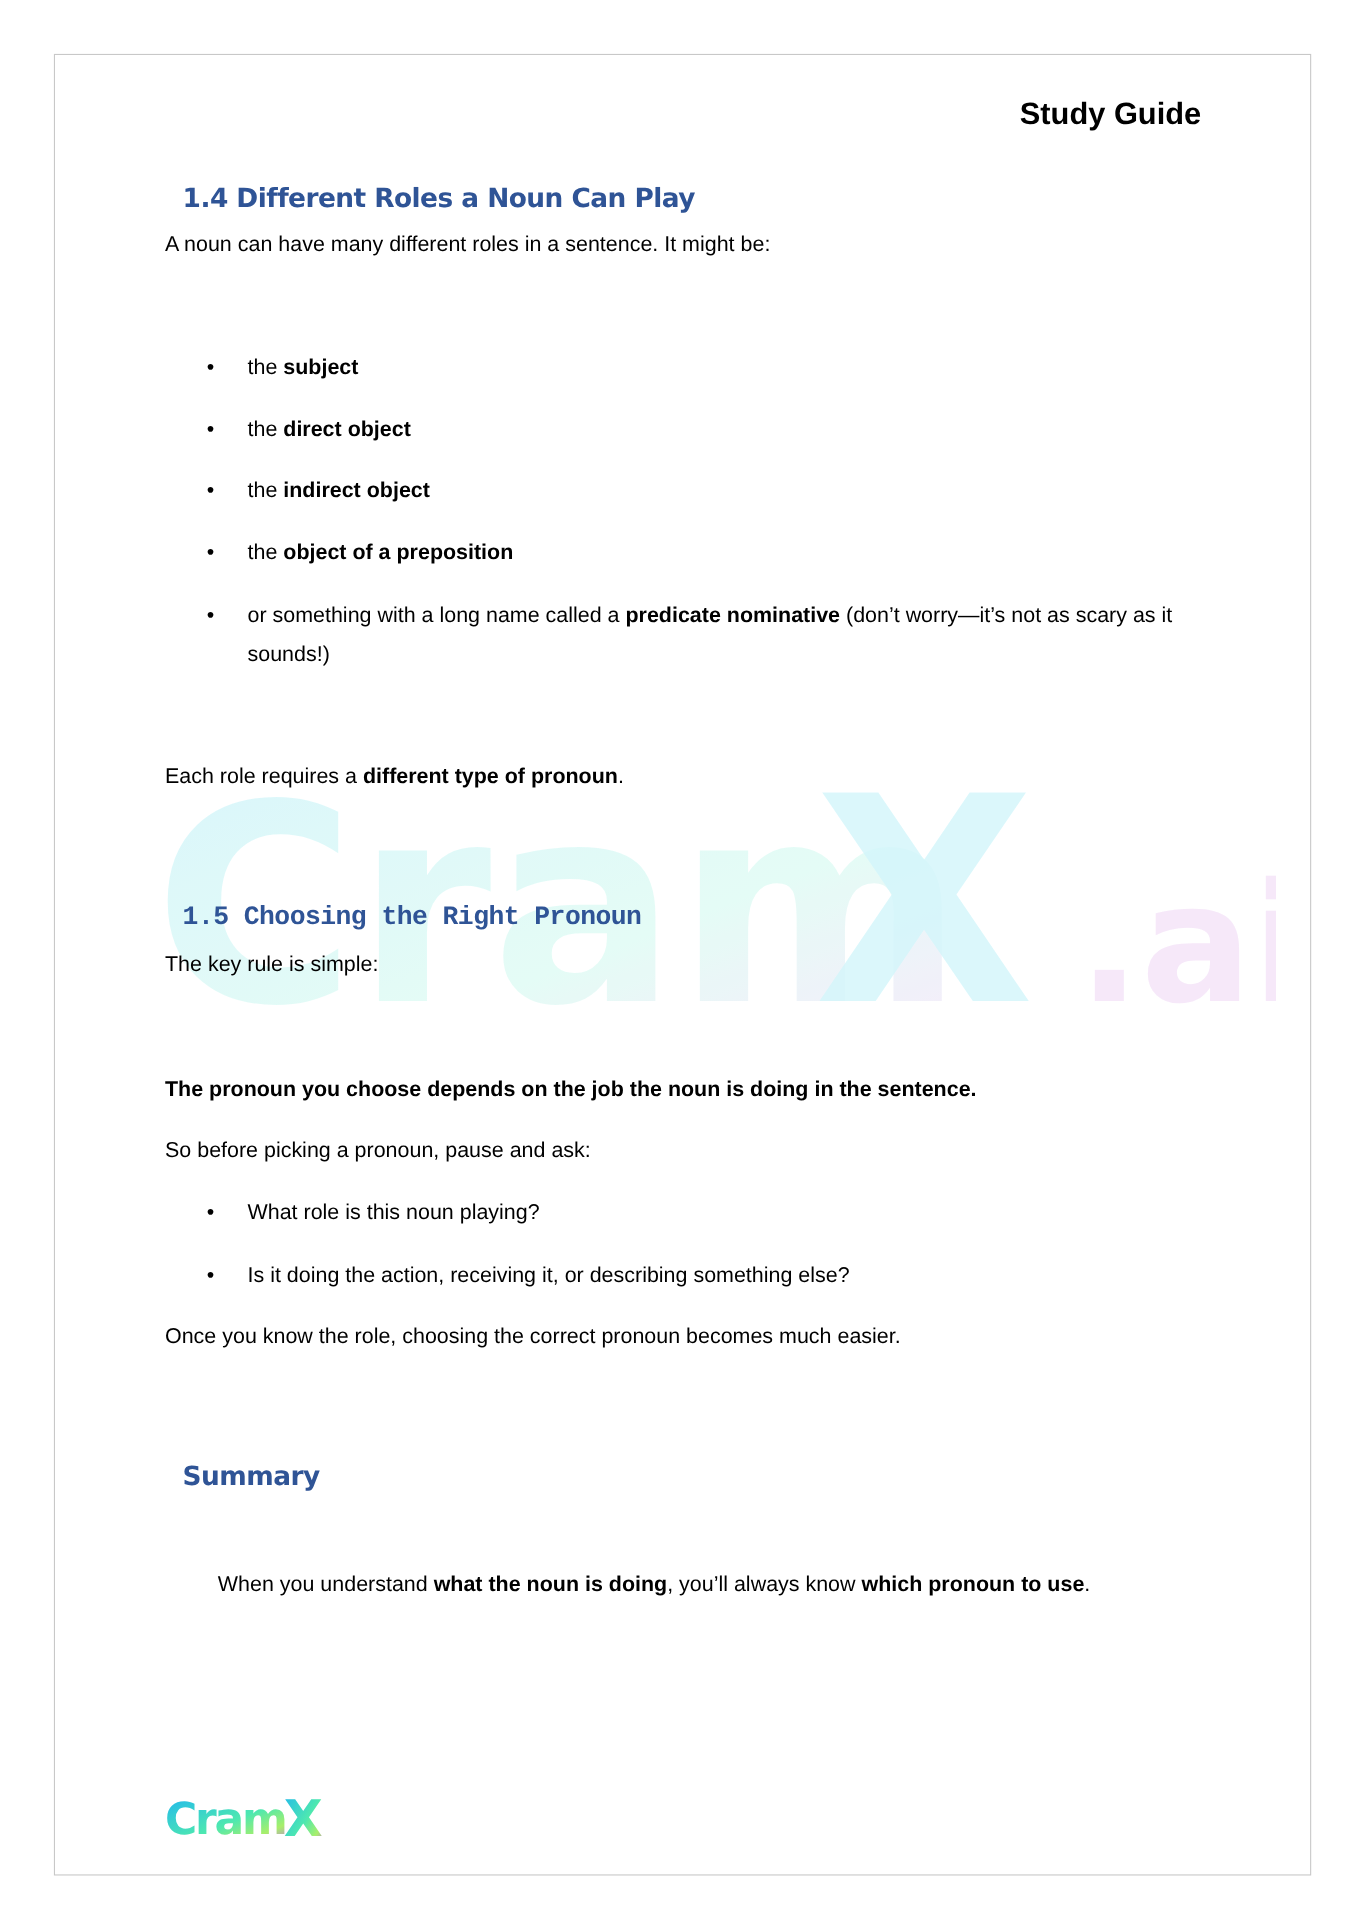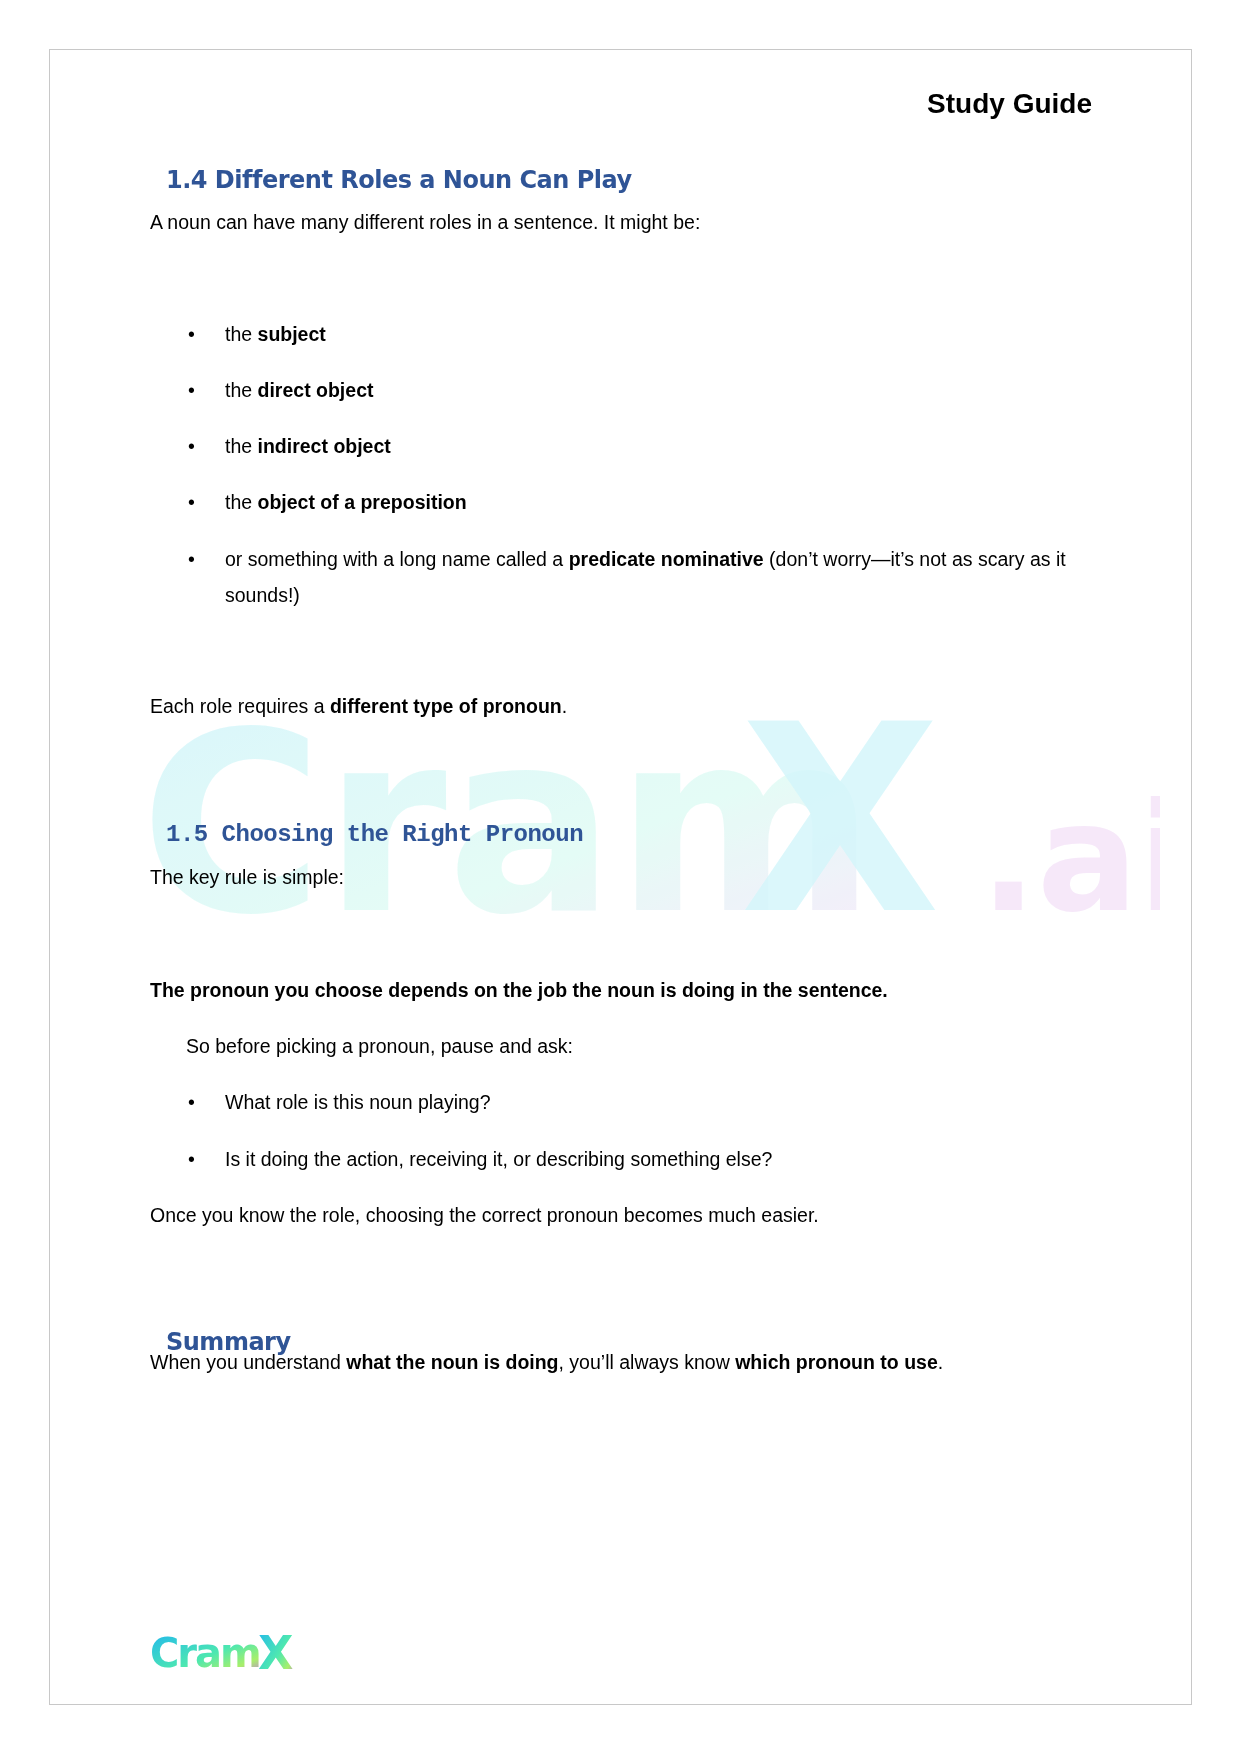--- a/index.html
+++ b/index.html
@@ -58,35 +58,35 @@
   <div class="li" style="top:491px;">
     <span class="bullet">•</span>
     <span class="txt"><span>or something with a long name called a </span><b>predicate nominative</b><span> (don’t worry—it’s not as scary as it sounds!)</span></span>
   </div>
 
   <div class="p" style="top:638px;"><span>Each role requires a </span><b>different type of pronoun</b><span>.</span></div>
 
   <h2 style="left:100px; top:755px;font-family:Liberation Mono, monospace;">1.5 Choosing the Right Pronoun</h2>
   <div class="p" style="top:809px;">The key rule is simple:</div>
   <div class="p" style="top:922px; font-weight:bold;">The pronoun you choose depends on the job the noun is doing in the sentence.</div>
-  <div class="p" style="top:978px;margin-left:36px;">So before picking a pronoun, pause and ask:</div>
+  <div class="p" style="top:978px;">So before picking a pronoun, pause and ask:</div>
 
   <div class="li" style="top:1034px;">
     <span class="bullet">•</span>
     <span class="txt">What role is this noun playing?</span>
   </div>
   <div class="li" style="top:1091px;">
     <span class="bullet">•</span>
     <span class="txt">Is it doing the action, receiving it, or describing something else?</span>
   </div>
 
   <div class="p" style="top:1147px;">Once you know the role, choosing the correct pronoun becomes much easier.</div>
 
   <h2 style="left:100px; top:1262px;">Summary</h2>
-  <div class="p" style="top:1294px;"><span>When you understand </span><b>what the noun is doing</b><span>, you’ll always know </span><b>which pronoun to use</b><span>.</span></div>
+  <div class="p" style="top:1372px;margin-left:48px;"><span>When you understand </span><b>what the noun is doing</b><span>, you’ll always know </span><b>which pronoun to use</b><span>.</span></div>
 
   <svg class="logo" width="150" height="50" viewBox="0 0 150 50">
     <defs>
       <linearGradient id="lg" x1="0" y1="0" x2="1" y2="1">
         <stop offset="0" stop-color="#1fb6f0"></stop>
         <stop offset="0.55" stop-color="#4ee8b0"></stop>
         <stop offset="0.8" stop-color="#a8ef6a"></stop>
         <stop offset="1" stop-color="#c46ef0"></stop>
       </linearGradient>
     </defs>

